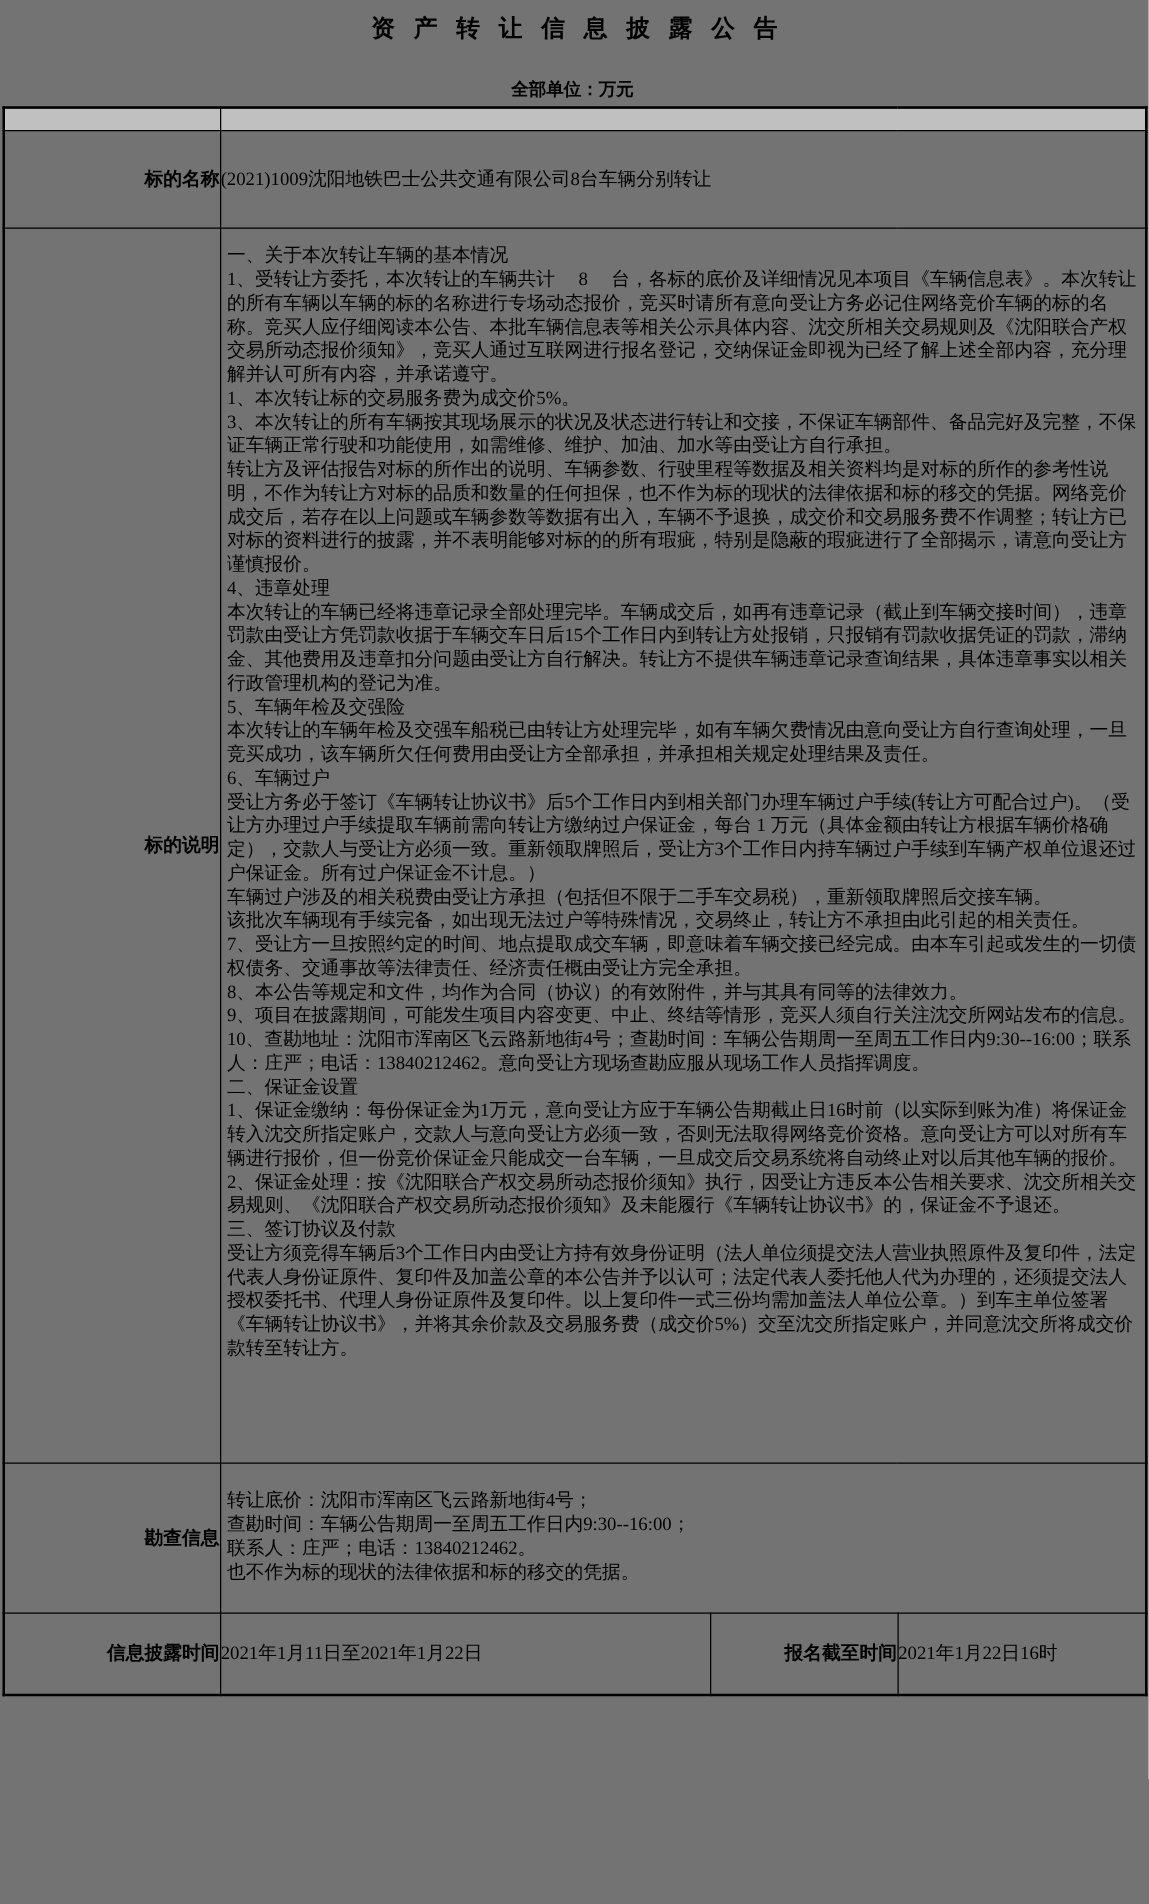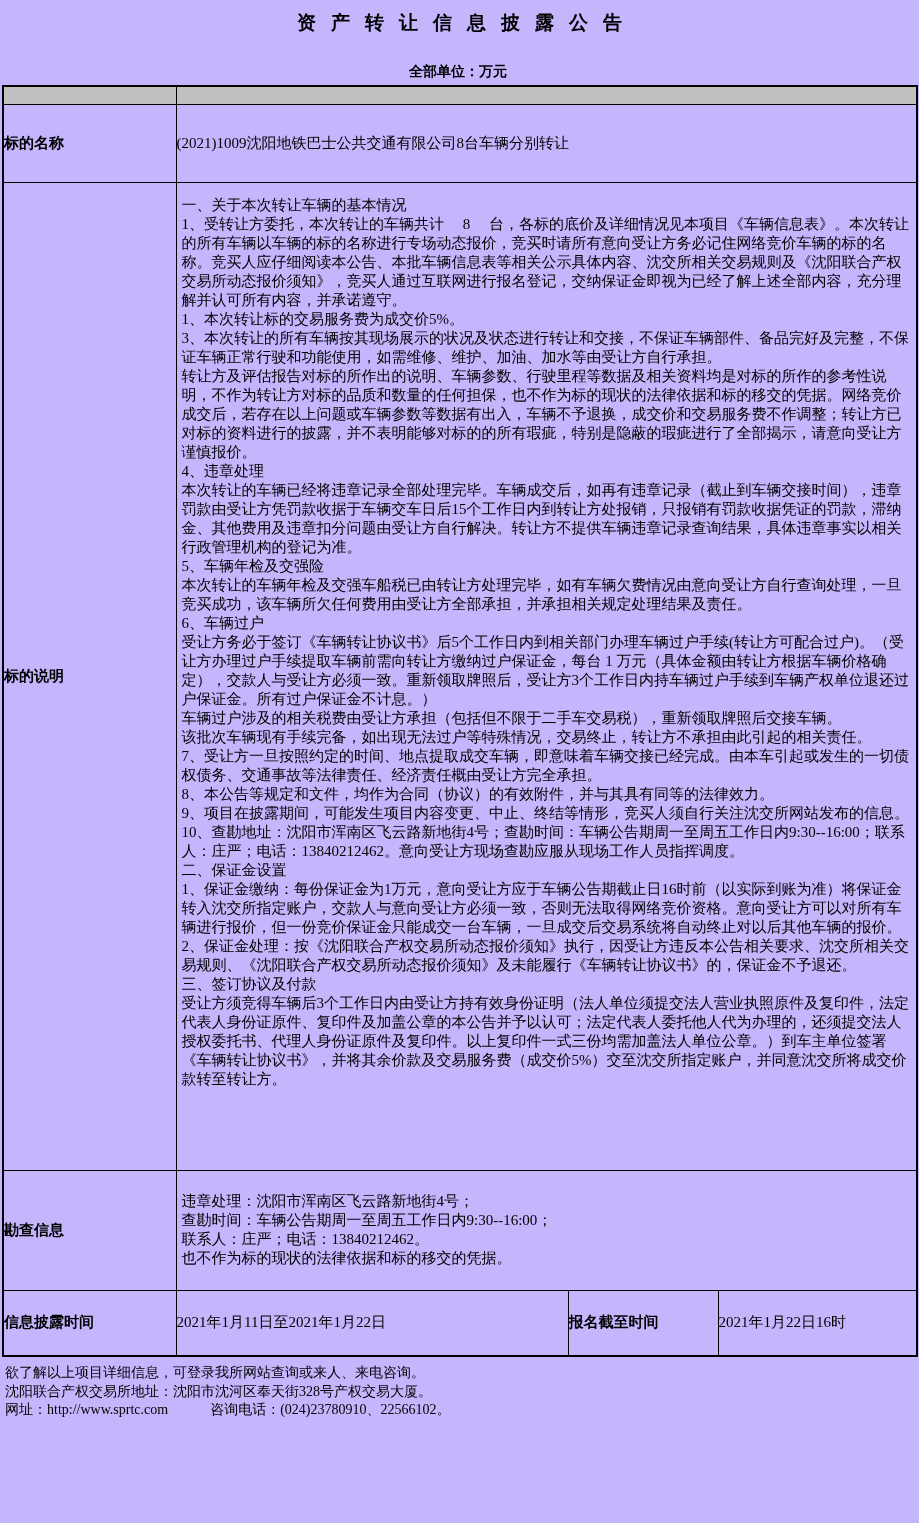--- a/index.html
+++ b/index.html
@@ -1,21 +1,21 @@
 <!DOCTYPE html>
 <html><head>
 <meta charset="utf-8">
 <style>
   * { box-sizing: border-box; }
   html, body { margin: 0; padding: 0; background: #ffffff; }
   .page {
     position: relative;
     width: 919px;
     height: 1523px;
-    background: #c4b5fd;
+    background: #737373;
     color: #000000;
     font-family: "Liberation Serif", serif;
     overflow: hidden;
   }
   .doc-title {
     margin: 10px 0 0 0;
     text-align: center;
     font-size: 19px;
     font-weight: bold;
     letter-spacing: 15px;
@@ -37,21 +37,21 @@
   }
   table.disclosure td {
     border: 1px solid #000000;
     padding: 0;
     font-size: 15px;
     overflow: hidden;
   }
   tr.header-bar td { height: 18px; }
   .label-cell {
     font-weight: bold;
-    text-align: left;
+    text-align: right;
     vertical-align: middle;
   }
   .value-center {
     vertical-align: middle;
   }
   .desc-cell { vertical-align: top; font-family: Liberation Serif, serif; }
   .desc-inner {
     padding: 13px 4px 0 5px;
     line-height: 19px;
     max-height: 984px;
@@ -125,32 +125,31 @@
               <div>三、签订协议及付款</div>
               <div>受让方须竞得车辆后3个工作日内由受让方持有效身份证明（法人单位须提交法人营业执照原件及复印件，法定代表人身份证原件、复印件及加盖公章的本公告并予以认可；法定代表人委托他人代为办理的，还须提交法人授权委托书、代理人身份证原件及复印件。以上复印件一式三份均需加盖法人单位公章。）到车主单位签署《车辆转让协议书》，并将其余价款及交易服务费（成交价5%）交至沈交所指定账户，并同意沈交所将成交价款转至转让方。</div>
             </div>
       </td>
     </tr>
 
     <tr style="height:120px">
       <td class="label-cell">勘查信息</td>
       <td colspan="3" class="survey-cell">
         <div class="survey-inner">
-              <div>违章处理：沈阳市浑南区飞云路新地街4号；</div>
+              <div>转让底价：沈阳市浑南区飞云路新地街4号；</div>
               <div>查勘时间：车辆公告期周一至周五工作日内9:30--16:00；</div>
               <div>联系人：庄严；电话：13840212462。</div>
               <div>也不作为标的现状的法律依据和标的移交的凭据。</div>
             </div>
       </td>
     </tr>
 
     <tr style="height:66px">
       <td class="label-cell">信息披露时间</td>
       <td class="value-center">2021年1月11日至2021年1月22日</td>
       <td class="label-cell">报名截至时间</td>
       <td class="value-center">2021年1月22日16时</td>
     </tr>
   </tbody>
     </table>
 
-  <div class="footer-note"><div>欲了解以上项目详细信息，可登录我所网站查询或来人、来电咨询。</div><div>沈阳联合产权交易所地址：沈阳市沈河区奉天街328号产权交易大厦。</div><div>网址：http://www.sprtc.com　　　咨询电话：(024)23780910、22566102。</div></div>
 
 </div>
 
 </body></html>

